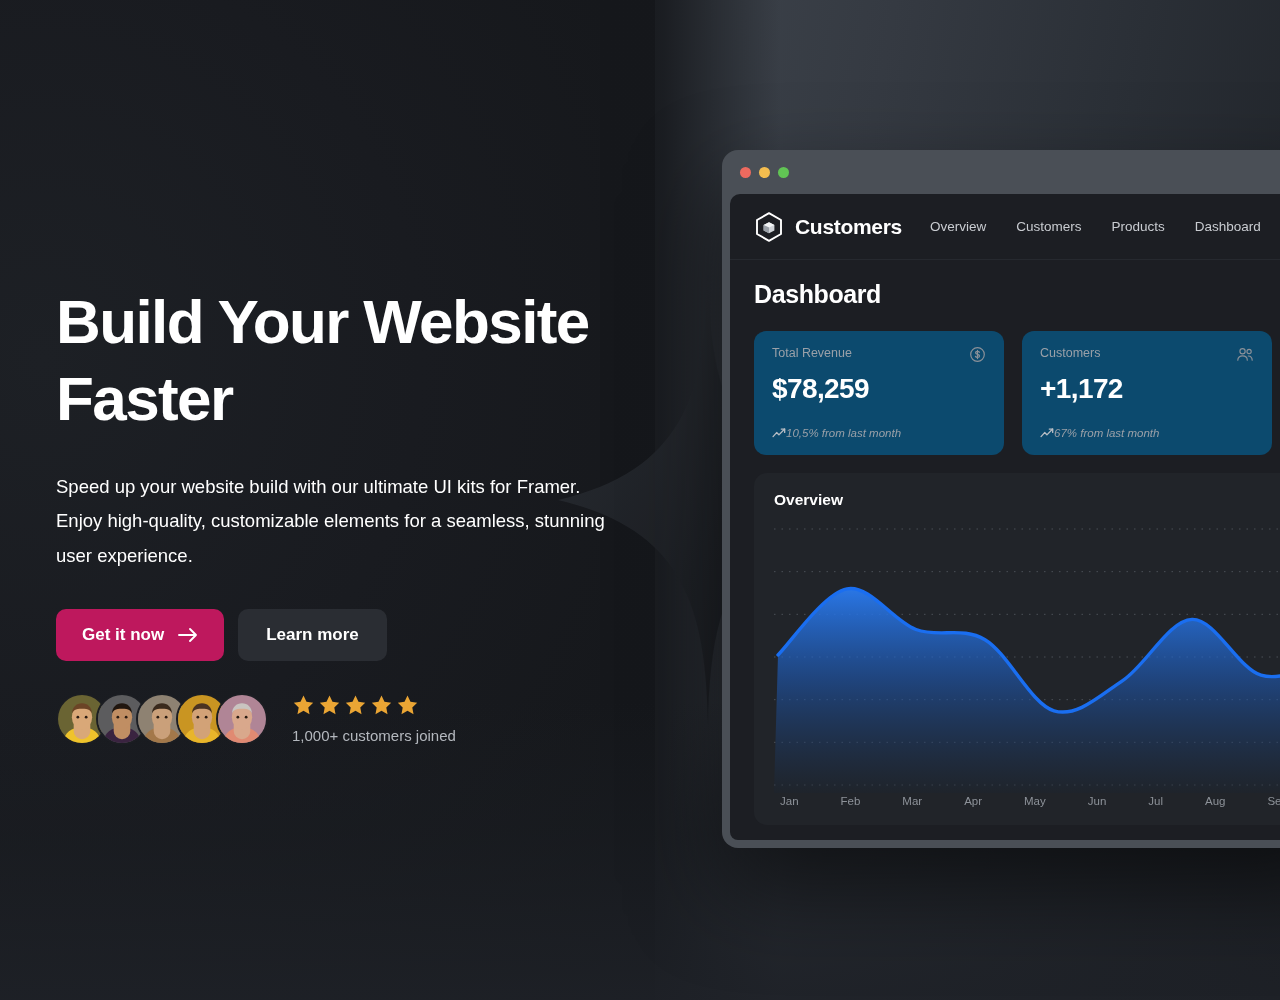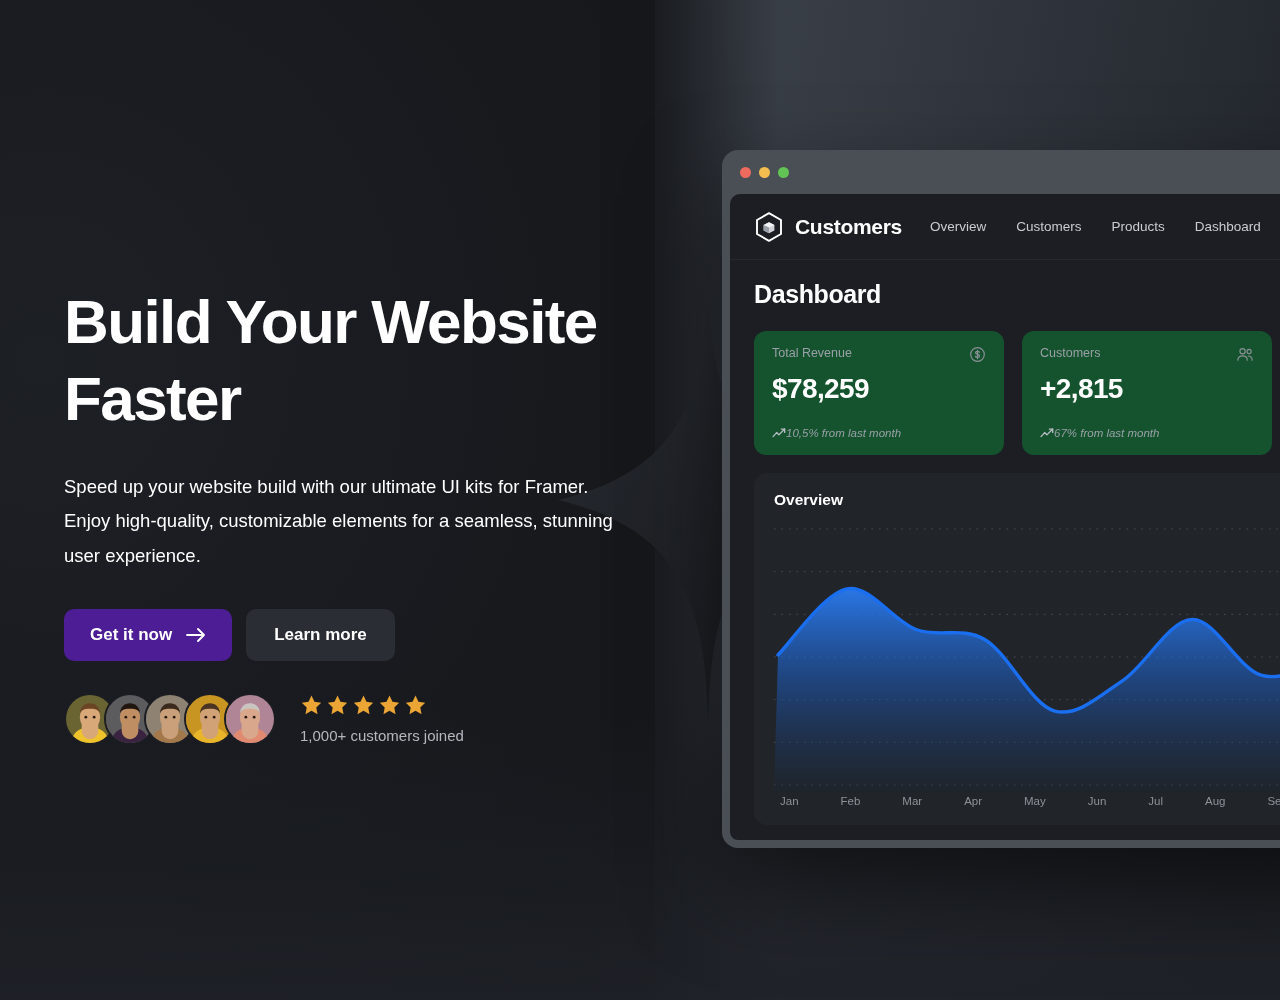--- a/index.html
+++ b/index.html
@@ -32,38 +32,38 @@
     background:radial-gradient(120% 90% at 6% 36%,#1d2025 0%,#191b20 45%,#141619 100%);
   }
 
   
   .deco-star{
     position:absolute; left:558px; top:275px; width:300px; height:450px;
     opacity:.85; pointer-events:none;
   }
 
   
-  .hero{ position:absolute; left:64px; top:284px; width:600px; }
+  .hero{ position:absolute; left:56px; top:284px; width:600px; }
   .hero h1{
     font-size:62px; line-height:1.24; font-weight:700; letter-spacing:-1.6px;
     color:#ffffff; width:620px;
   }
   .hero p{
     margin-top:32px; font-size:18.5px; line-height:1.86; color:#ffffff;
     width:570px; font-weight:400;
   }
 
   .cta-row{ display:flex; gap:14px; margin-top:36px; }
   .btn{
     border:none; cursor:pointer; border-radius:10px;
     font-family:"Liberation Sans", sans-serif; font-size:17px; font-weight:700;
     display:inline-flex; align-items:center; gap:14px;
     padding:0 26px; height:52px; white-space:nowrap;
   }
-  .btn-primary{ background:#4c1d95; color:#fff; }
+  .btn-primary{ background:#be185d; color:#fff; }
   .btn-secondary{ background:#2a2d33; color:#fff; padding:0 28px; }
   .arrow-ico{ display:block; }
 
   
   .social{ display:flex; align-items:center; margin-top:32px; }
   .avatars{ display:flex; }
   .av{
     width:52px; height:52px; border-radius:50%;
     border:2.5px solid #1b1d22; margin-right:-12px;
     overflow:hidden; position:relative; flex:none;
@@ -98,21 +98,21 @@
   .brand-name{ font-size:21px; font-weight:700; color:#fff; letter-spacing:-.3px; }
   .nav-links{ display:flex; align-items:center; gap:30px; margin-left:28px; }
   .nav-link{ font-size:13.5px; color:#c9ccd1; white-space:nowrap; cursor:pointer; }
 
   
   .app-body{ padding:20px 24px 0 24px; }
   .page-title{ font-size:25px; font-weight:700; color:#fff; letter-spacing:-.4px; }
 
   .cards{ display:flex; gap:18px; margin-top:22px; }
   .card{
-    background:#14532d; border-radius:12px; padding:15px 18px 16px 18px;
+    background:#0c4a6e; border-radius:12px; padding:15px 18px 16px 18px;
     width:250px; flex:none; position:relative;
   }
   .card-head{ display:flex; align-items:flex-start; justify-content:space-between; }
   .card-label{ font-size:12.5px; color:#9aa0a8; }
   .card-ico{ color:#8b9199; flex:none; }
   .card-value{ font-size:28px; font-weight:700; color:#fff; margin-top:6px; letter-spacing:-.6px; }
   .card-delta{ display:flex; align-items:center; margin-top:22px;font-style:italic; }
   .card-delta span{ font-size:11.5px; color:#9aa0a8; white-space:nowrap; }
 
   
@@ -301,21 +301,21 @@
             <div class="card">
               <div class="card-head">
                 <div class="card-label">Customers</div>
                 <span class="card-ico"><svg width="18" height="17" viewBox="0 0 22 20" fill="none" stroke="currentColor" stroke-width="1.4">
                     <circle cx="8" cy="6" r="3.2"></circle>
                     <path d="M2.2 17c0-3.3 2.6-5.3 5.8-5.3S13.8 13.7 13.8 17" stroke-linecap="round"></path>
                     <circle cx="16" cy="6.4" r="2.6"></circle>
                     <path d="M15 11.8c2.8-.1 4.8 1.8 4.8 5.2" stroke-linecap="round"></path>
                   </svg></span>
               </div>
-              <div class="card-value">+2,815</div>
+              <div class="card-value">+1,172</div>
               <div class="card-delta">
                 <svg width="14" height="12" viewBox="0 0 16 13" fill="none" stroke="#b9bec5" stroke-width="1.5">
                   <path d="M1.2 10.6 5.3 6l2.6 2.6L14.4 2" stroke-linecap="round" stroke-linejoin="round"></path>
                   <path d="M10.6 2h3.9v3.8" stroke-linecap="round" stroke-linejoin="round"></path>
                 </svg>
                 <span>67% from last month</span>
               </div>
             </div>
           </div>
 

